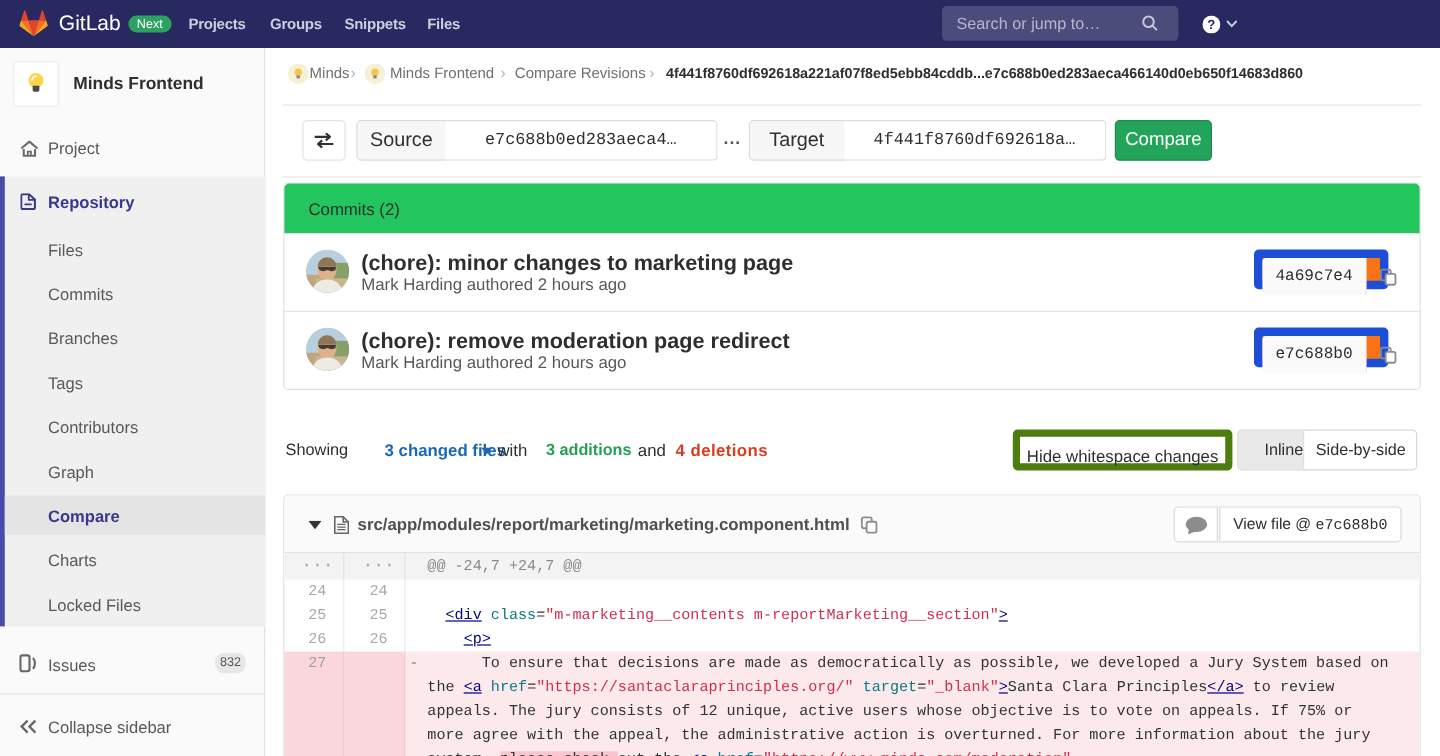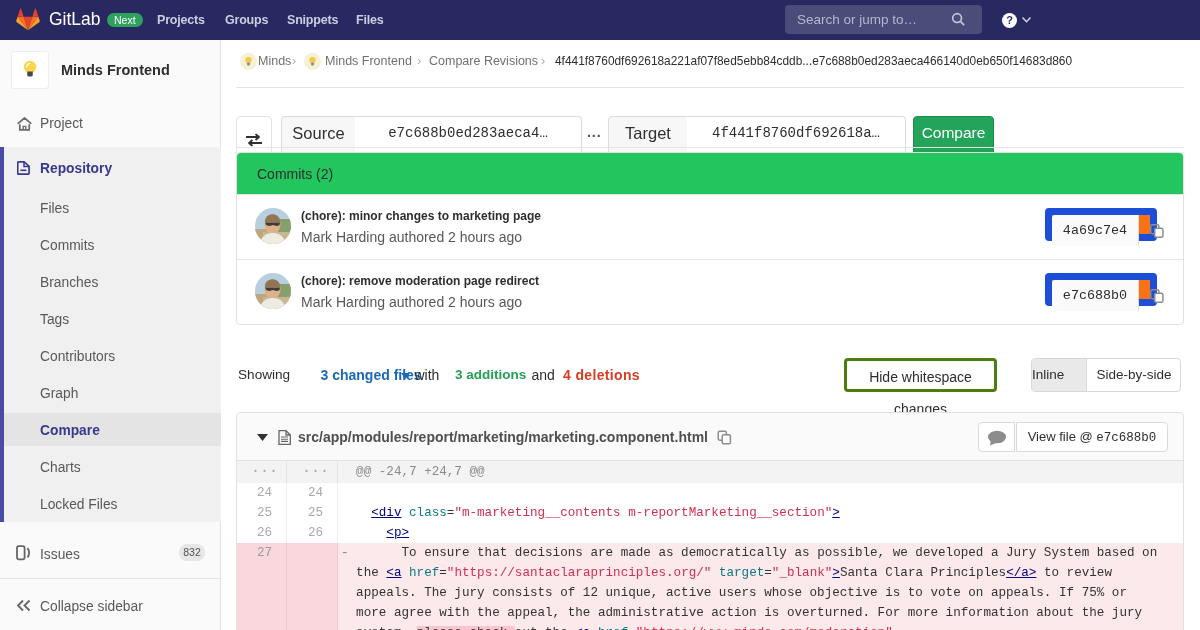--- a/index.html
+++ b/index.html
@@ -29,47 +29,47 @@
 
 
 #main { position:absolute; left:221px; top:40px; width:979px; height:590px; }
 #bc-row { position:absolute; left:0; top:0; width:979px; height:47px; }
 #bc-border { position:absolute; left:15px; top:47px; width:948px; border-top:1px solid #e4e4e4; }
 .bc-txt { position:absolute; top:0; line-height:42px;  font-size:12.5px; color:#707070; }
 .bc-sep { position:absolute; top:0; line-height:42px; font-size:13px; color:#b0b0b0; }
 .bc-av { position:absolute; top:13px; width:17px; height:17px; border-radius:50%; background:#f6f0d8; overflow:hidden; }
 
 
-.frm { position:absolute; top:76px; height:48px; }
+.frm { position:absolute; top:60px; height:34px;margin-left:16px; }
 #swap-btn { left:15px; width:36px; border:1px solid #e3e3e3; border-radius:4px; background:#fff; }
 .grp-label { background:#f7f7f7; border:1px solid #dbdbdb; border-radius:4px 0 0 4px; text-align:center; line-height:32px; font-size:16.5px; color:#303030; }
 .grp-input { background:#fff; border:1px solid #dbdbdb; border-left:none; border-radius:0 4px 4px 0; text-align:center; line-height:32px; font-size:14px; color:#2e2e2e; }
 #compare-btn { left:692px; width:81px; background:#23a45b; border:1px solid #1d8c4c; border-radius:4px; color:#fff; text-align:center; line-height:32px; font-size:15.5px; }
 #frm-border { position:absolute; left:15px; top:107px; width:948px; border-bottom:1px solid #e4e4e4; }
 
 
 #commits { position:absolute; left:15px; top:112px; width:948px; height:173px; border:1px solid #e1e1e1; border-radius:4px; background:#fff; }
 #commits .chdr { height:42px; background:#22c55e; border-bottom:1px solid #e1e1e1; border-radius:4px 4px 0 0; line-height:42px; padding-left:20px; font-size:14px; color:#2e2e2e; }
 .commit-row { position:relative; height:65px; }
 .commit-row .av { position:absolute; left:18px; top:13px; }
-.commit-row .ttl { position:absolute; left:64px; top:14px; font-size:12px; font-weight:700; color:#2e2e2e; }
+.commit-row .ttl { position:absolute; left:64px; top:14px; font-size:18px; font-weight:700; color:#2e2e2e; }
 .commit-row .sub { position:absolute; left:64px; top:33.5px; font-size:14px; color:#585858; }
 .sha-wrap { position:absolute; left:808px; top:13px; width:112px; height:33px; border:7px solid #1d4ed8; border-radius:4px; background:#f97316; }
 .sha-chip { position:absolute; left:0; top:0; width:87px; height:31px; background:#fafafa; border-right:1px solid #dcdcdc; border-radius:3px 0 0 3px; text-align:center; line-height:31px; font-size:13.4px; color:#2e2e2e; }
 .copy-btn { position:absolute; left:88px; top:0; width:33px; height:31px; }
 .copy-btn svg, #swap-btn svg { position:absolute; left:50%; top:50%; transform:translate(-50%,-50%); }
 
 
 #showing { position:absolute; left:17px; top:318px; width:420px; height:34px; line-height:34px; font-size:14px; color:#2e2e2e; }
 #showing .lnk { color:#1b69b6; font-weight:700; font-size:14px;margin-left:28px; }
 #showing .add { color:#24a054; font-weight:700; font-size:13.5px; }
 #showing .del { color:#db3b21; font-weight:700; font-size:14px; }
-#hwc-btn { position:absolute; left:623px; top:318px; width:153px; height:34px; border:3px solid #4d7c0f; border-radius:4px; background:#fff; text-align:center; line-height:32px; font-size:14px; color:#2e2e2e; }
+#hwc-btn { position:absolute; left:623px; top:318px; width:183px; height:34px; border:6px solid #4d7c0f; border-radius:4px; background:#fff; text-align:center; line-height:32px; font-size:14px; color:#2e2e2e; }
 #seg { position:absolute; left:810px; top:318px; width:150px; height:34px; border:1px solid #d8d8d8; border-radius:4px; background:#fff; }
-#seg .a { position:absolute; left:0; top:0; width:55px; height:32px; background:#e9e9e9; border-right:1px solid #d8d8d8; border-radius:3px 0 0 3px; text-align:left; line-height:32px; font-size:13.5px; color:#2e2e2e; }
+#seg .a { position:absolute; left:0; top:0; width:55px; height:32px; background:#e9e9e9; border-right:1px solid #d8d8d8; border-radius:3px 0 0 3px; text-align:right; line-height:32px; font-size:13.5px; color:#2e2e2e; }
 #seg .b { position:absolute; left:56px; top:0; width:92px; height:32px; text-align:center; line-height:32px; font-size:13.5px; color:#2e2e2e; }
 
 
 #diff { position:absolute; left:15px; top:372px; width:948px; height:260px; border:1px solid #e1e1e1; border-radius:4px 4px 0 0; background:#fff; }
 #diff-hdr { position:relative; height:48px; background:#fafafa; border-bottom:1px solid #e1e1e1; border-radius:4px 4px 0 0; }
 #diff-hdr .path { position:absolute; left:61px; top:0; line-height:48px; font-size:14px; font-weight:700; color:#4f4f4f; }
 #cmt-btn { position:absolute; left:741px; top:9px; width:37px; height:30px; background:#fff; border:1px solid #dadada; border-radius:4px 0 0 4px; }
 #vf-btn { position:absolute; left:779px; top:9px; width:152px; height:30px; background:#fff; border:1px solid #dadada; border-radius:0 4px 4px 0; text-align:center; line-height:28px; font-size:13px; color:#2e2e2e; }
 .drow { display:flex; font-family:"Liberation Mono", monospace; font-size:12.6px; line-height:20px; }
 .drow .g1 { width:50px; flex:none; text-align:right; padding-right:14px; color:#a9a9a9; border-right:1px solid #ececec; }
@@ -185,21 +185,21 @@
     <div class="bc-sep" style="left:71px">›</div>
     <div class="bc-av" style="left:83px"><svg width="17" height="17" viewBox="0 0 17 17">
           <circle cx="8.5" cy="8.5" r="8.5" fill="#f6f0d4"></circle>
           <circle cx="8.5" cy="7.2" r="3.1" fill="#f2c94c"></circle>
           <rect x="7" y="9.8" width="3" height="2.6" rx="0.8" fill="#8d8d8d"></rect>
         </svg></div>
     <div class="bc-txt" style="left:104px">Minds Frontend</div>
     <div class="bc-sep" style="left:196px">›</div>
     <div class="bc-txt" style="left:208px">Compare Revisions</div>
     <div class="bc-sep" style="left:320px">›</div>
-    <div class="bc-txt" style="left:334px;color:#2e2e2e;font-weight:400;font-size:11.9px">4f441f8760df692618a221af07f8ed5ebb84cddb...e7c688b0ed283aeca466140d0eb650f14683d860</div>
+    <div class="bc-txt" style="left:334px;color:#2e2e2e;font-weight:700;font-size:11.9px">4f441f8760df692618a221af07f8ed5ebb84cddb...e7c688b0ed283aeca466140d0eb650f14683d860</div>
   </div>
 
   <div class="frm" id="swap-btn">
       <svg width="16" height="13" viewBox="0 0 16 13" fill="none" stroke="#303030" stroke-width="1.8">
         <path d="M0 3.5h12M9.5.5l3.5 3-3.5 3" stroke-linejoin="round"></path>
         <path d="M16 9.5H4M6.5 6.5l-3.5 3 3.5 3" stroke-linejoin="round"></path>
       </svg>
     </div>
   <div class="frm grp-label" style="left:60px;width:75px">Source</div>
   <div class="frm grp-input mono" style="left:134px;width:227px">e7c688b0ed283aeca4…</div>

